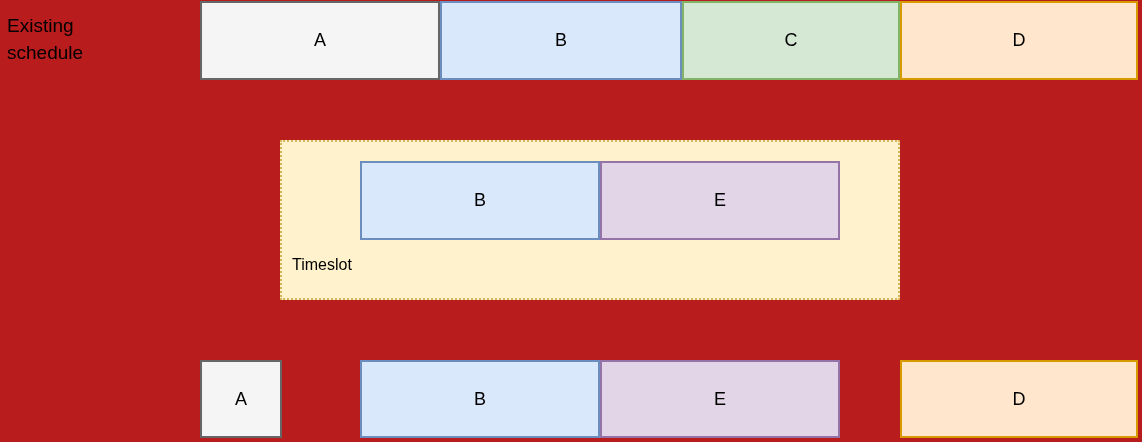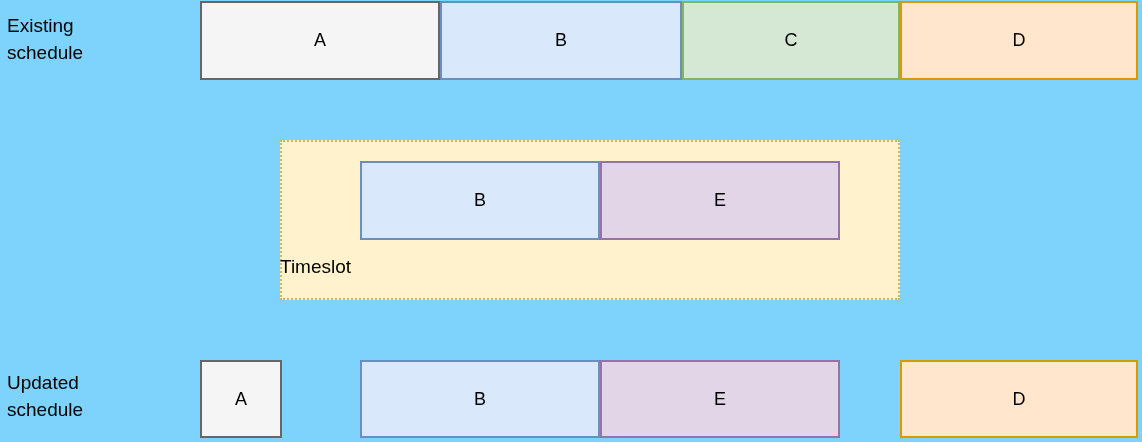--- a/index.html
+++ b/index.html
@@ -1,20 +1,20 @@
 <!DOCTYPE html>
 <html><head>
 <meta charset="utf-8">
 <style>
   html, body { margin: 0; padding: 0; background: #ffffff; }
   #canvas {
     position: relative;
     width: 1142px;
     height: 442px;
-    background: #7dd3fc;
+    background: #b91c1c;
     font-family: "Liberation Sans", sans-serif;
     overflow: hidden;
   }
   .row-label {
     position: absolute;
     left: 7px;
     width: 120px;
     font-size: 19px;
     line-height: 27px;
     color: #000000;
@@ -31,23 +31,23 @@
     font-size: 18px;
     color: #000000;
   }
   .timeslot {
     position: absolute;
     box-sizing: border-box;
     border: 2px dotted #000000;
   }
   .timeslot-label {
     position: absolute;
-    left: 280px;
+    left: 292px;
     top: 256px;
-    font-size: 19px;
+    font-size: 16px;
     color: #000000;
   }
 </style>
 </head>
 <body>
 
 <div id="canvas">
 
   <div class="row-label" style="top:12px;">Existing schedule</div>
 
@@ -69,21 +69,20 @@
   </div>
   <div class="timeslot-label">Timeslot</div>
 
   <div class="block" style="left: 360px; top: 161px; width: 240px; height: 79px; background-color: rgb(218, 232, 252); border-color: rgb(108, 142, 191);">
     <span class="block-label">B</span>
   </div>
   <div class="block" style="left: 600px; top: 161px; width: 240px; height: 79px; background-color: rgb(225, 213, 231); border-color: rgb(150, 115, 166);">
     <span class="block-label">E</span>
   </div>
 
-  <div class="row-label" style="top:369px;">Updated schedule</div>
 
   <div class="block" style="left: 200px; top: 360px; width: 82px; height: 78px; background-color: rgb(245, 245, 245); border-color: rgb(102, 102, 102);">
     <span class="block-label">A</span>
   </div>
   <div class="block" style="left: 360px; top: 360px; width: 240px; height: 78px; background-color: rgb(218, 232, 252); border-color: rgb(108, 142, 191);">
     <span class="block-label">B</span>
   </div>
   <div class="block" style="left: 600px; top: 360px; width: 240px; height: 78px; background-color: rgb(225, 213, 231); border-color: rgb(150, 115, 166);">
     <span class="block-label">E</span>
   </div>

